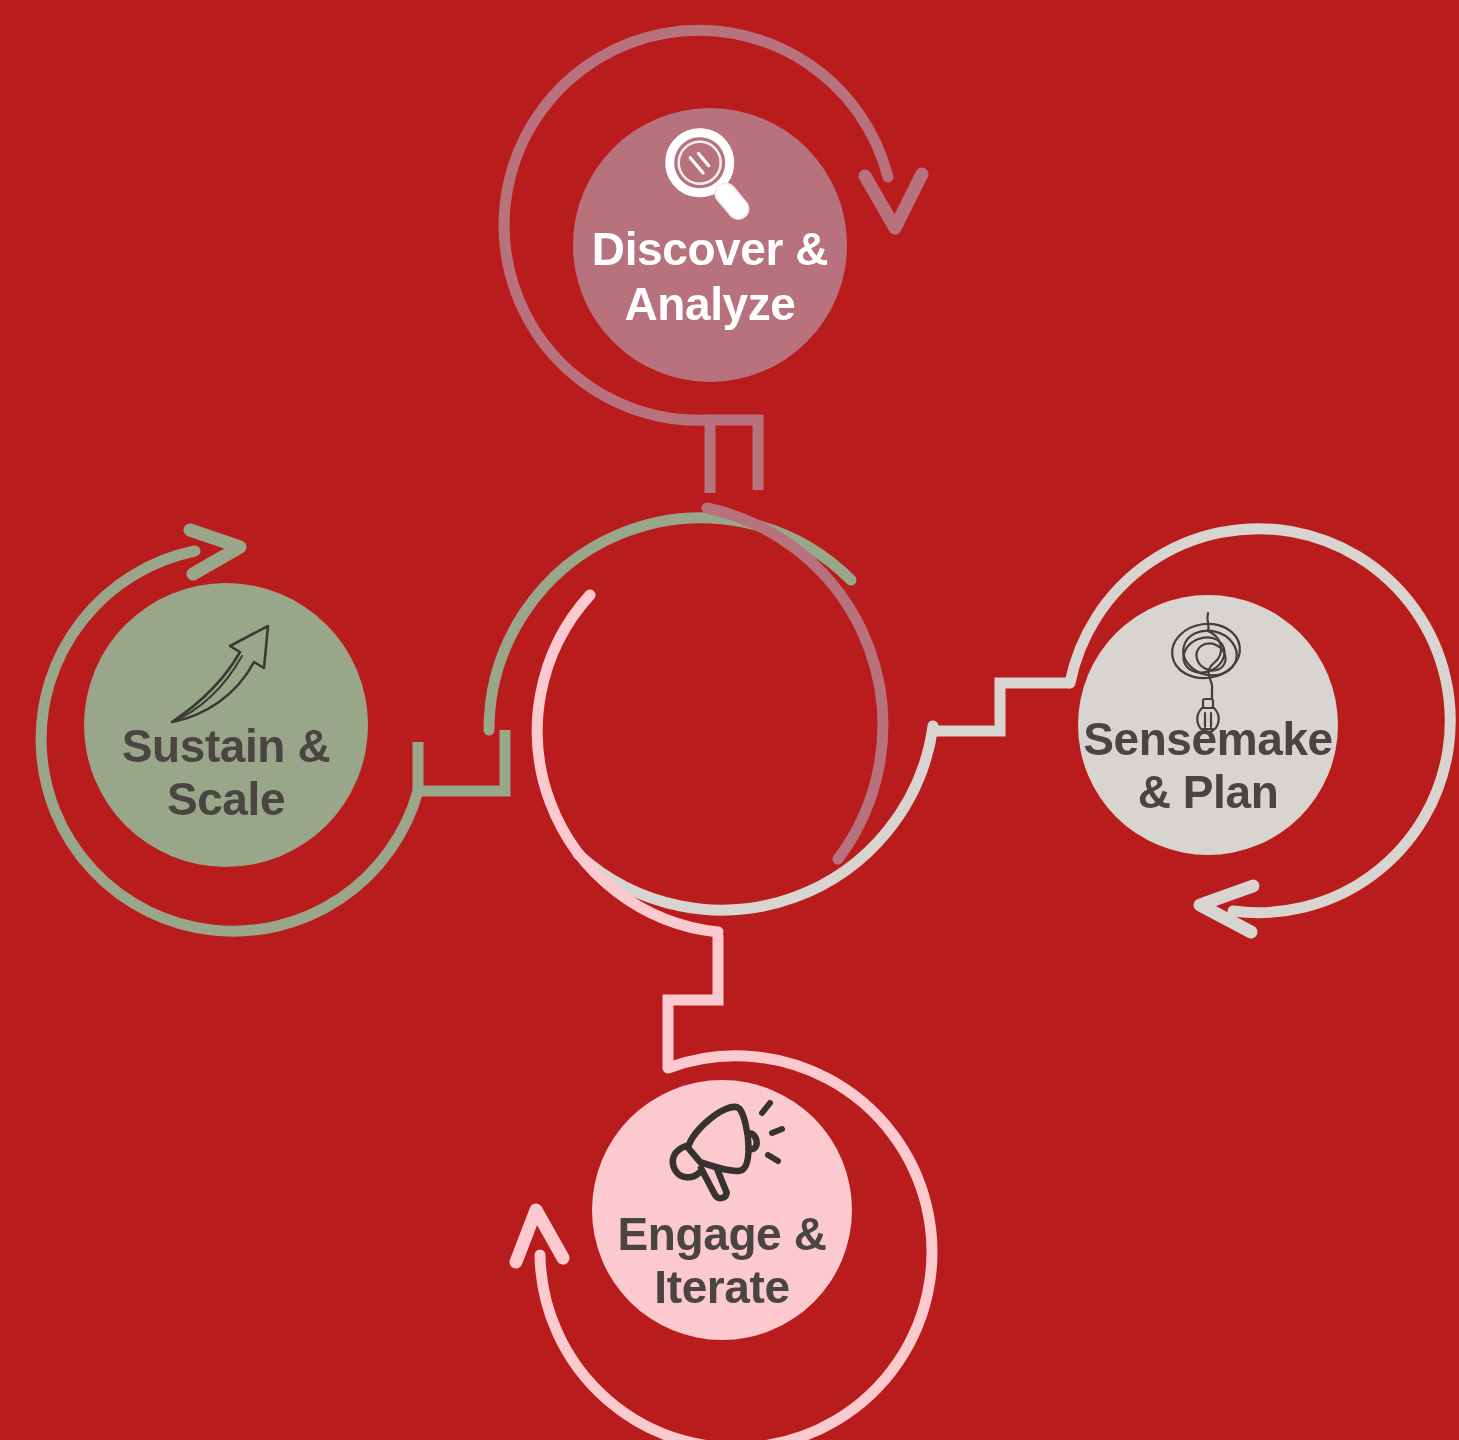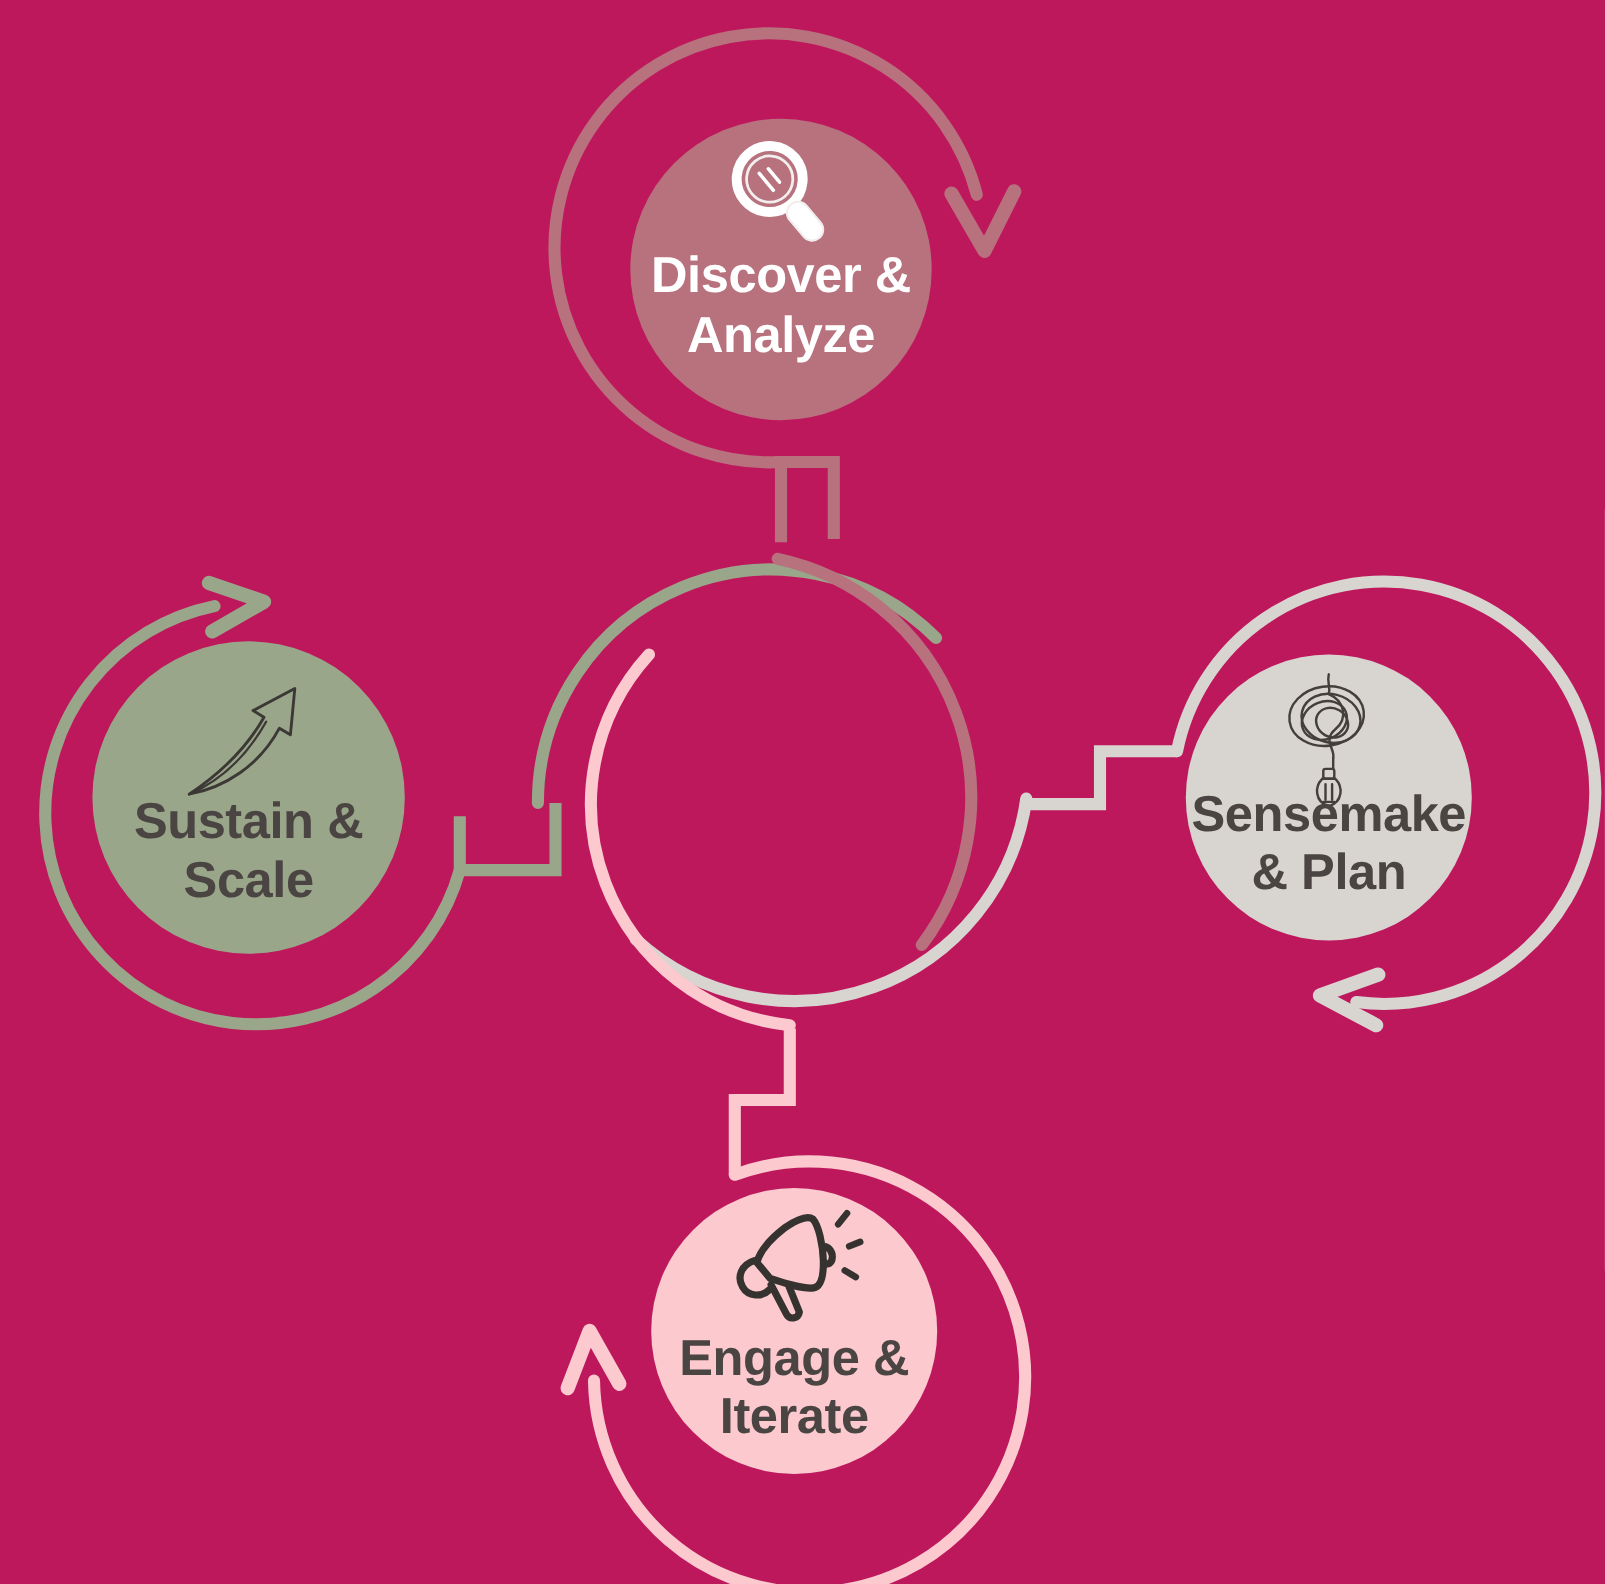--- a/index.html
+++ b/index.html
@@ -10,21 +10,21 @@
   body {
     width: 1459px;
     height: 1440px;
     font-family: "Liberation Sans", sans-serif;
     overflow: hidden;
   }
   #diagram-root {
     position: relative;
     width: 1459px;
     height: 1440px;
-    background: #be185d;
+    background: #b91c1c;
   }
   svg.canvas {
     display: block;
     width: 1459px;
     height: 1440px;
   }
   .node-label {
     font-family: "Liberation Sans", sans-serif;
     font-weight: bold;
     font-size: 46px;

